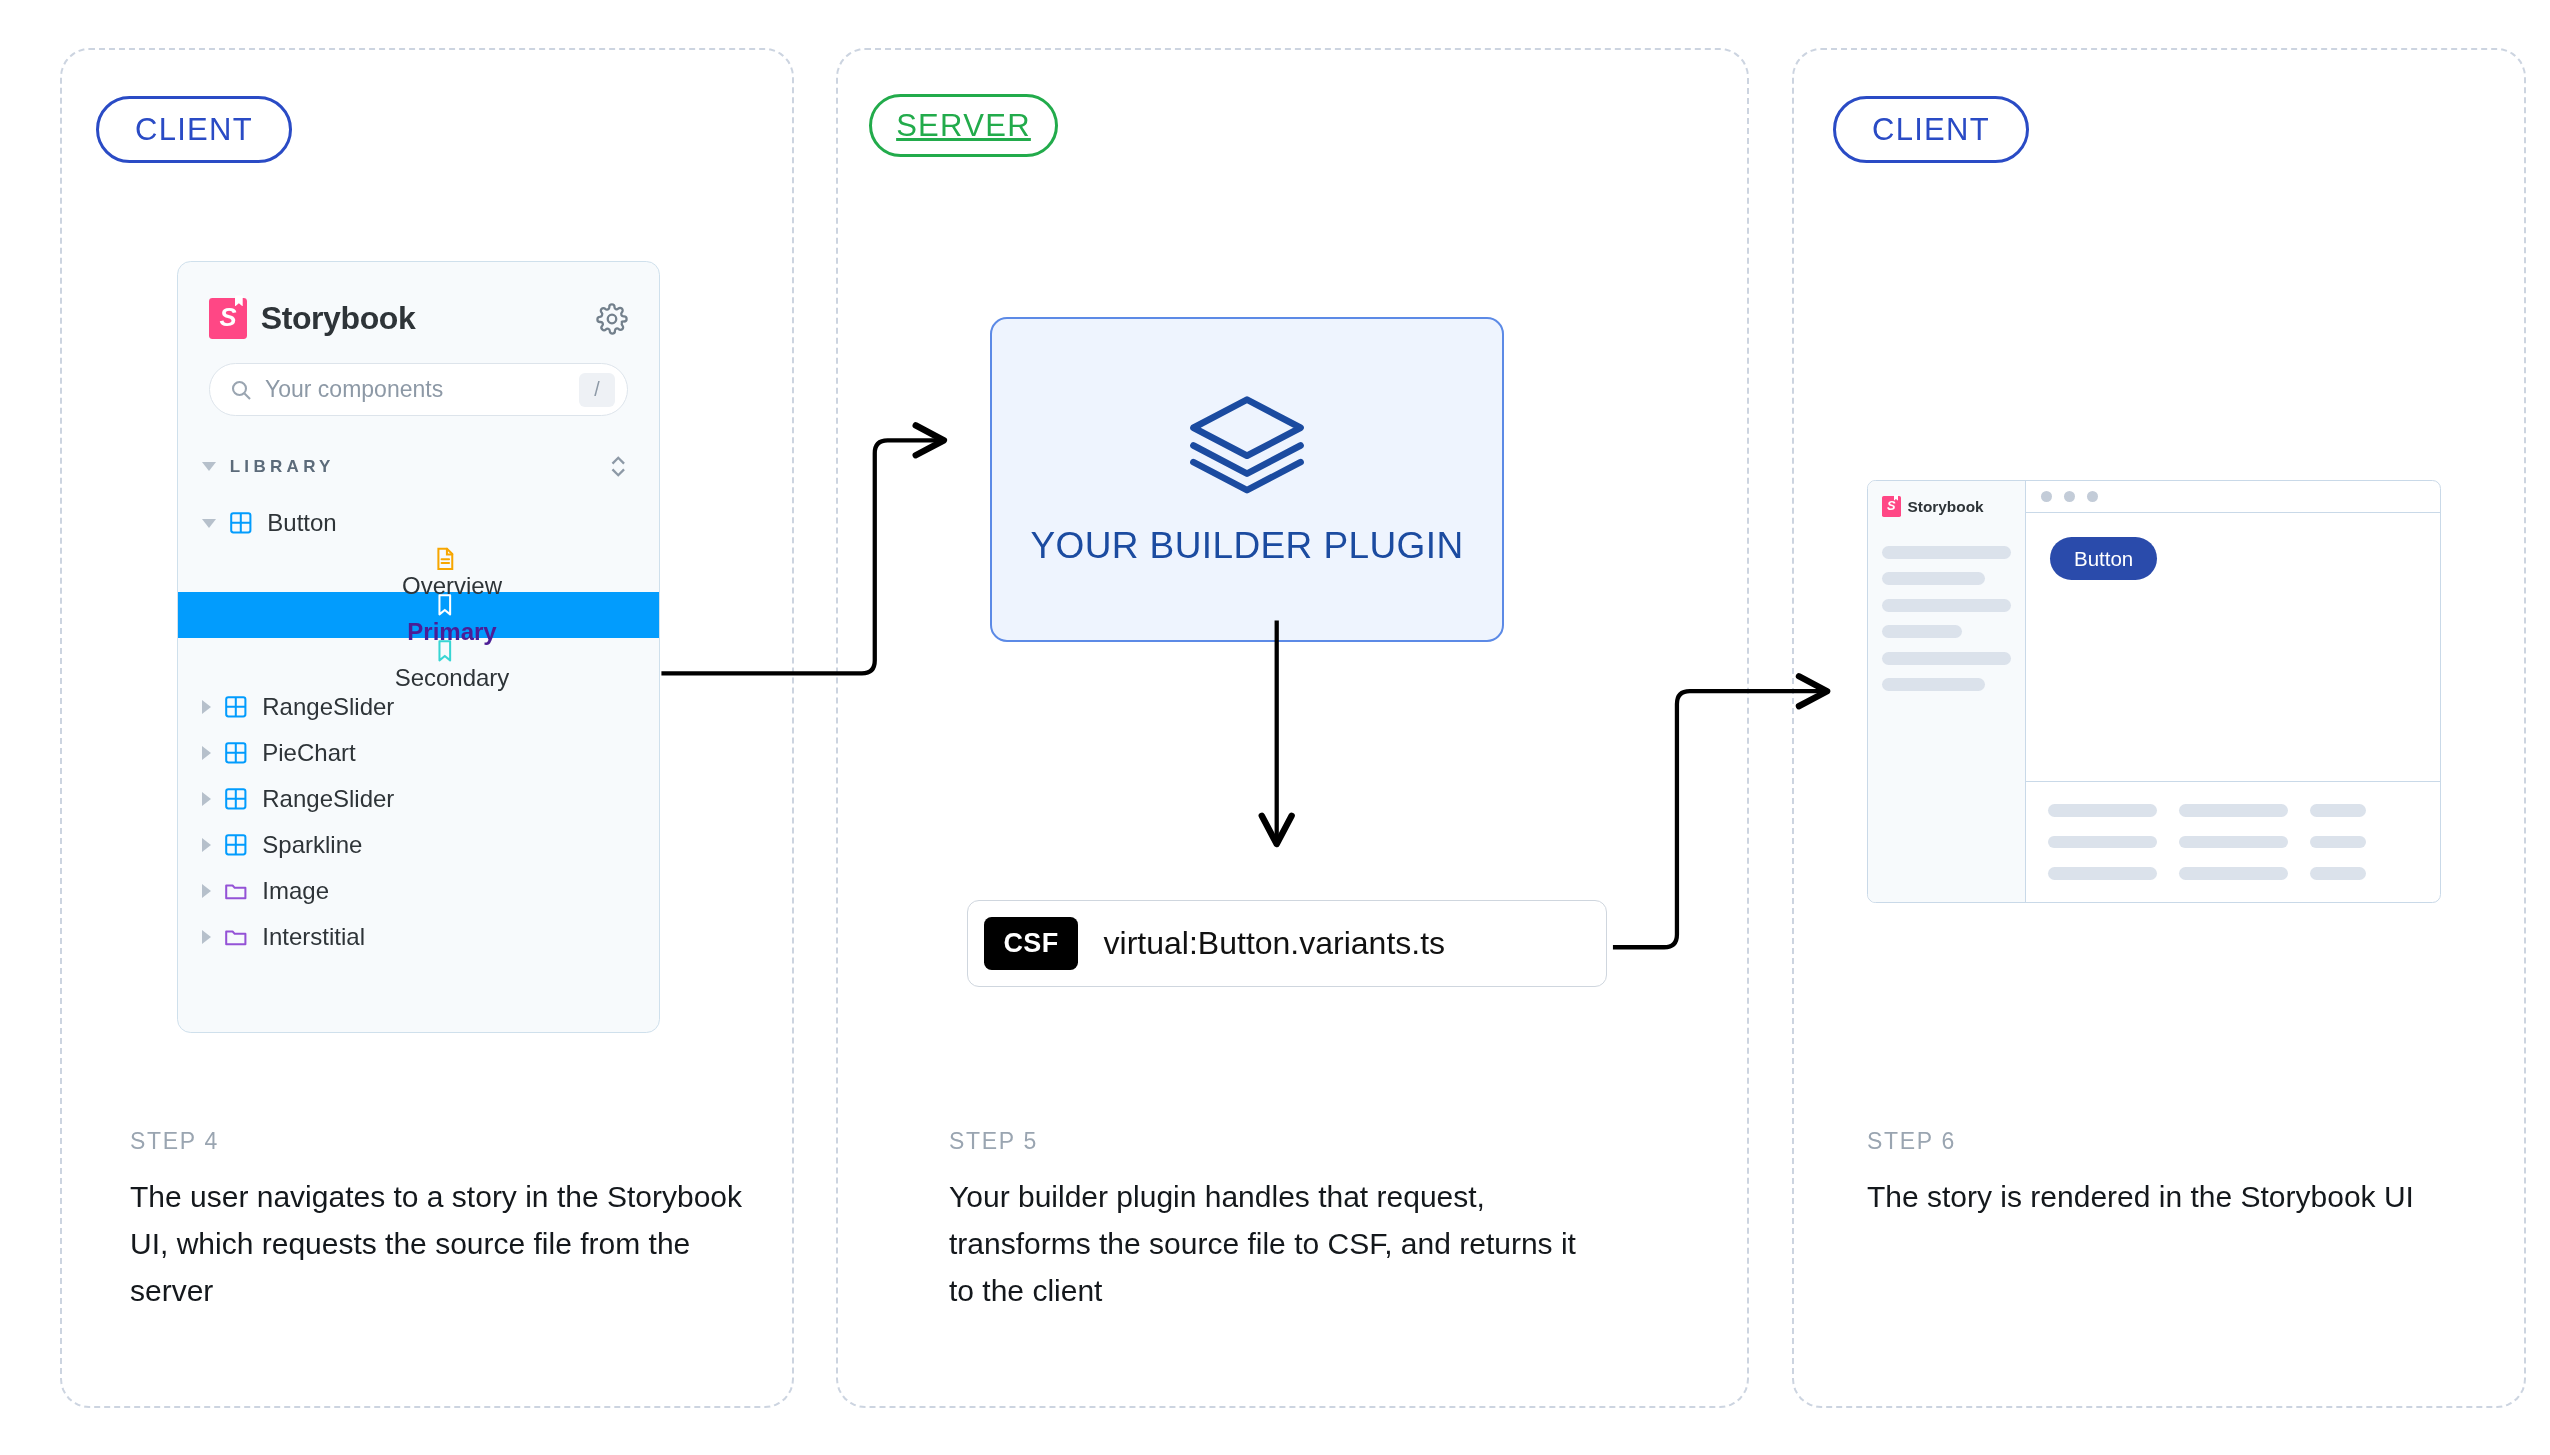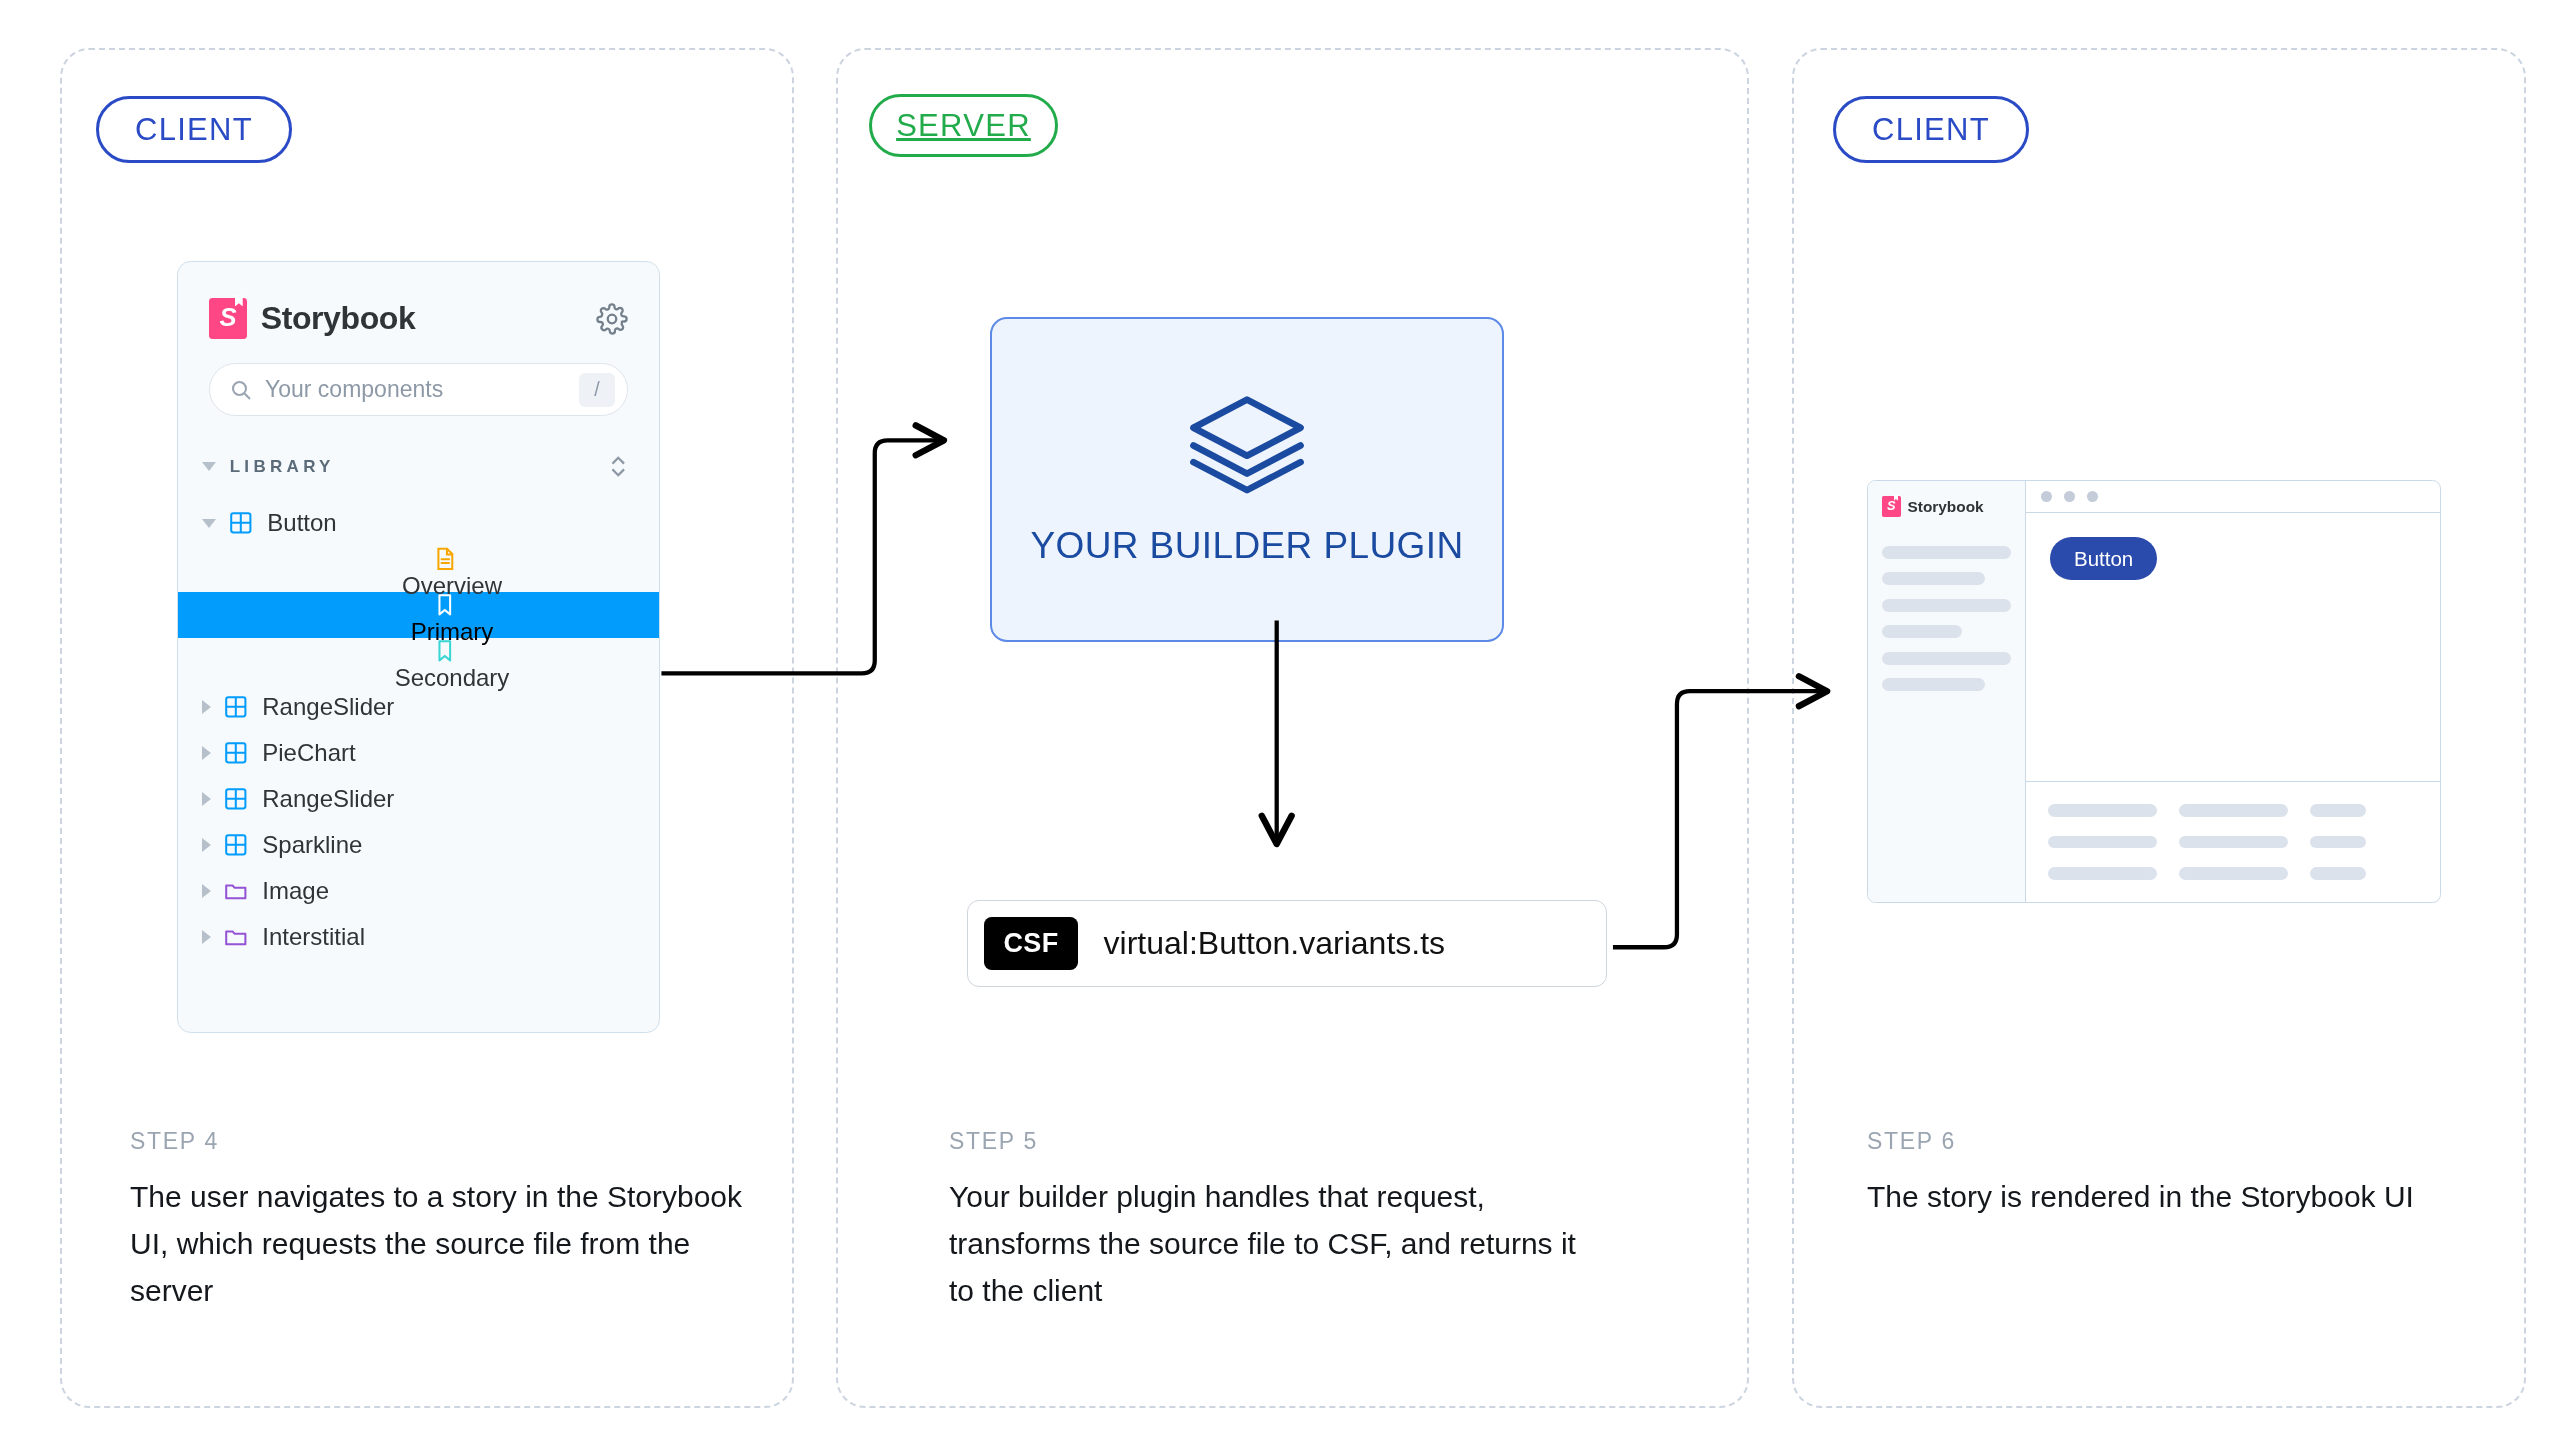--- a/index.html
+++ b/index.html
@@ -116,21 +116,21 @@
   .sb-sort { margin-left: auto; width: 20.5px; height: 29px; color: #8d99a6; }
   .sb-sort svg { width: 100%; height: 100%; display: block; }
 
   .sb-tree { margin-top: 19px; }
   .sb-row {
     display: flex; align-items: center;
     height: 46px;
     padding-left: 24px;
     font-size: 24px; color: #2e3438;
   }
-  .sb-row.selected { background: #029cfd; color: #000000; font-weight: 400; }
+  .sb-row.selected { background: #029cfd; color: #4c1d95; font-weight: 700; }
   .sb-row .tri { margin-right: 12px; }
   .sb-row.nochev { padding-left: 67px; flex-direction: column; }
   .row-icon { width: 25.6px; height: 25.6px; flex: none; margin-right: 13.7px; }
   .row-icon svg { width: 100%; height: 100%; display: block; }
 
   
   #builder-card {
     position: absolute; left: 990px; top: 277px;
     width: 514px; height: 325px;
     background: #eef4fe;

